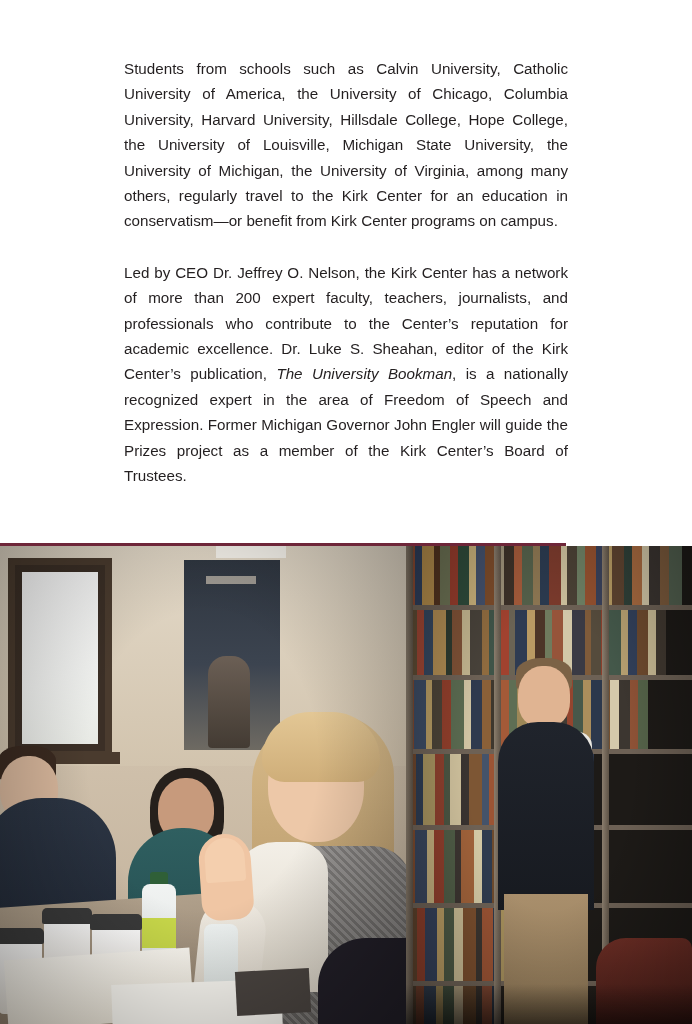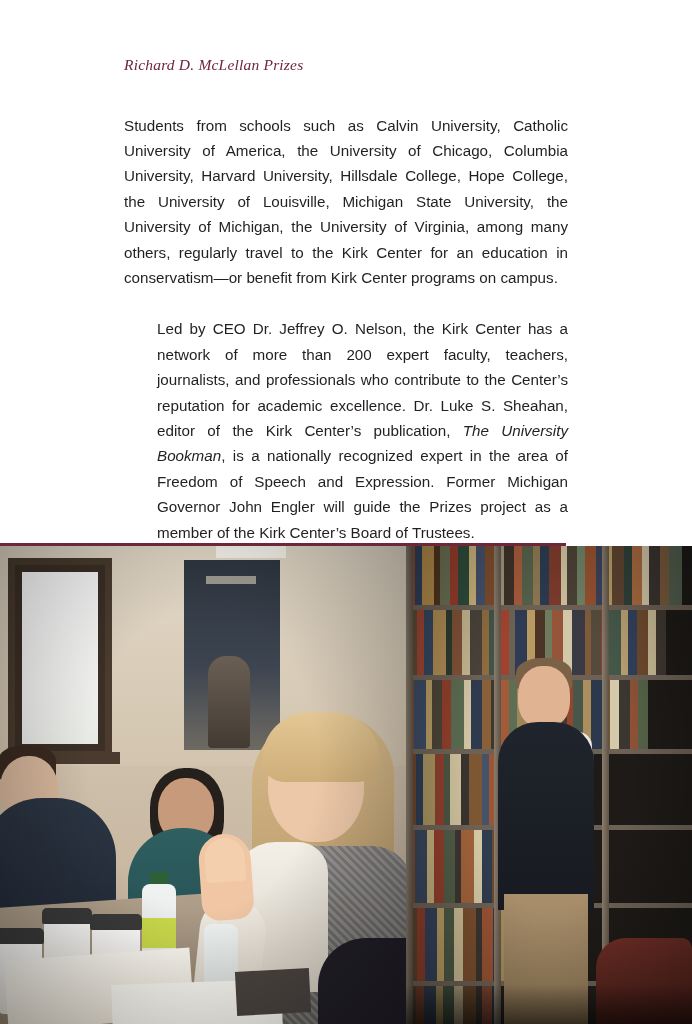--- a/index.html
+++ b/index.html
@@ -42,21 +42,21 @@
 
   p.body-text {
     margin: 0 0 26px 0;
     font-size: 15.2px;
     line-height: 25.4px;
     text-align: justify;
     text-justify: inter-word;
     color: #231f20;
     hyphens: none;
   }
-  p.body-text:last-child { margin-bottom: 0; margin-left: 33px; }
+  p.body-text:last-child { margin-bottom: 0; }
 
   p.body-text .italic { font-style: italic; }
 
   
   .image-band {
     position: absolute;
     left: 0;
     top: 546px;
     width: 692px;
     height: 478px;
@@ -297,21 +297,20 @@
     background: radial-gradient(ellipse at 50% 45%, rgba(0,0,0,0) 40%, rgba(0,0,0,.35) 100%);
     pointer-events: none;
   }
 </style>
 </head>
 <body>
 
 <div class="page">
 
   <div class="content">
-    <div class="eyebrow">Richard D. McLellan Prizes</div>
 
     <p class="body-text">Students from schools such as Calvin University, Catholic University of America, the University of Chicago, Columbia University, Harvard University, Hillsdale College, Hope College, the University of Louisville, Michigan State University, the University of Michigan, the University of Virginia, among many others, regularly travel to the Kirk Center for an education in conservatism—or benefit from Kirk Center programs on campus.</p>
 
     <p class="body-text"><span>Led by CEO Dr. Jeffrey O. Nelson, the Kirk Center has a network of more than 200 expert faculty, teachers, journalists, and professionals who contribute to the Center’s reputation for academic excellence. Dr. Luke S. Sheahan, editor of the Kirk Center’s publication, </span><span class="italic">The University Bookman</span><span>, is a nationally recognized expert in the area of Freedom of Speech and Expression. Former Michigan Governor John Engler will guide the Prizes project as a member of the Kirk Center’s Board of Trustees.</span></p>
   </div>
 
   <div class="rule-top"></div>
 
   <div class="image-band">
 

